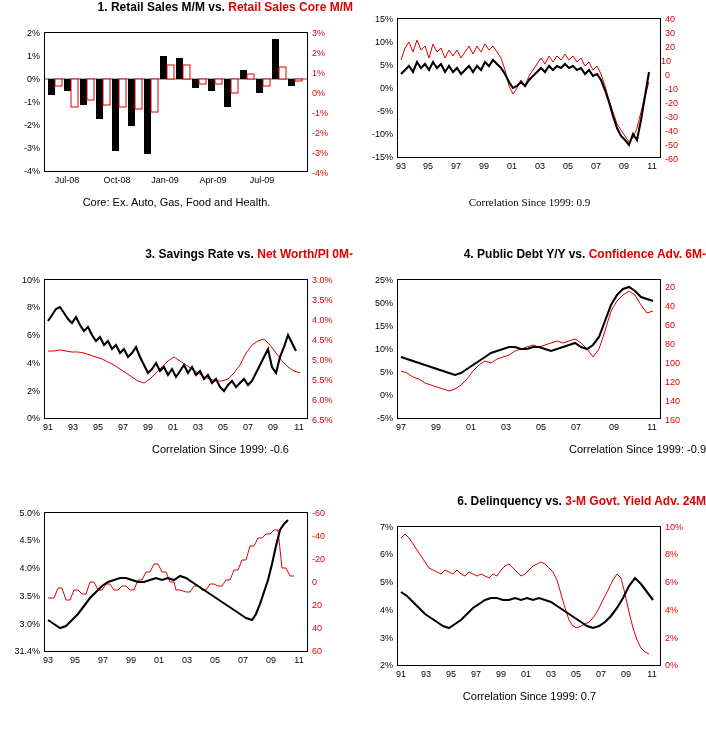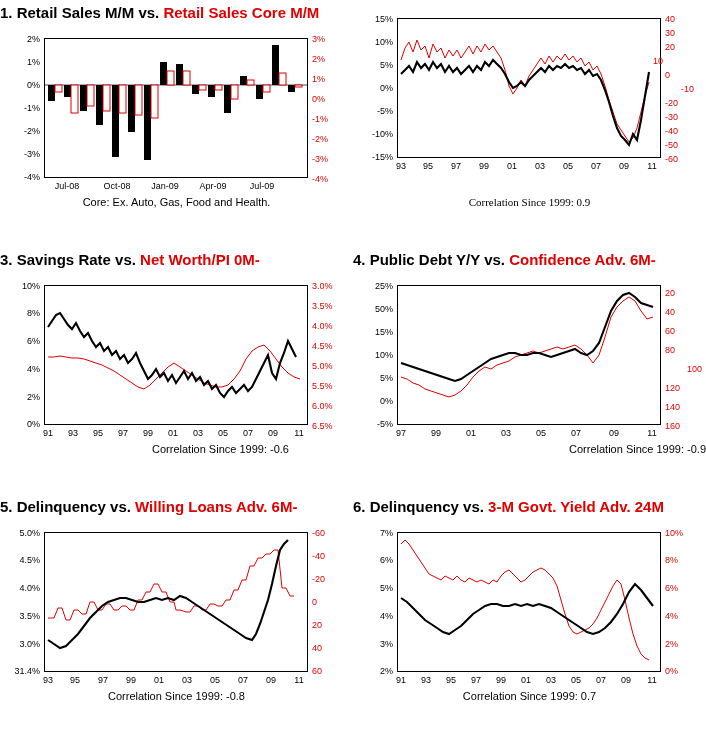--- a/index.html
+++ b/index.html
@@ -11,24 +11,23 @@
     overflow:hidden;
   }
   .grid{
     display:grid;
     grid-template-columns:353px 353px;
     grid-template-rows:247px 247px 248px;
     width:706px;height:742px;
   }
   .panel{position:relative;box-sizing:border-box;}
   .title{
-    text-align:left;
-    font-size:15px;
+    text-align:right;
+    font-size:12px;
     font-weight:bold;
-    padding-top:6px;
     line-height:14px;
     white-space:nowrap;
   }
   .title .red{color:#e00000;}
   .plotwrap{position:relative;margin:0 auto;}
   .plot{position:absolute;box-sizing:border-box;border:1px solid #000;background:#fff;}
   .axis-l,.axis-r{position:absolute;font-size:9px;line-height:9px;}
   .axis-l{text-align:right;}
   .axis-r{text-align:left;color:#e00000;}
   .xlab{position:absolute;font-size:9px;line-height:9px;text-align:center;}
@@ -149,23 +148,23 @@
       <div class="axis-l" style="left:6px;top:38px;width:34px;">10%</div>
       <div class="axis-l" style="left:6px;top:61px;width:34px;">5%</div>
       <div class="axis-l" style="left:6px;top:84px;width:34px;">0%</div>
       <div class="axis-l" style="left:6px;top:107px;width:34px;">-5%</div>
       <div class="axis-l" style="left:6px;top:130px;width:34px;">-10%</div>
       <div class="axis-l" style="left:6px;top:153px;width:34px;">-15%</div>
 
       <div class="axis-r" style="left:312px;top:15px;">40</div>
       <div class="axis-r" style="left:312px;top:29px;">30</div>
       <div class="axis-r" style="left:312px;top:43px;">20</div>
-      <div class="axis-r" style="left:300px;top:57px;">10</div>
+      <div class="axis-r" style="left:308px;top:57px;">10</div>
       <div class="axis-r" style="left:312px;top:71px;">0</div>
-      <div class="axis-r" style="left:328px;top:85px;text-align:right;">-10</div>
+      <div class="axis-r" style="left:312px;top:85px;text-align:right;">-10</div>
       <div class="axis-r" style="left:312px;top:99px;">-20</div>
       <div class="axis-r" style="left:312px;top:113px;">-30</div>
       <div class="axis-r" style="left:312px;top:127px;">-40</div>
       <div class="axis-r" style="left:312px;top:141px;">-50</div>
       <div class="axis-r" style="left:312px;top:155px;">-60</div>
 
       <svg width="353" height="175">
         <polyline class="red" points="48,60 52,48 56,42 60,52 64,40 68,50 72,46 76,58 80,44 84,52 88,48 92,58 96,50 100,56 104,50 108,58 112,52 116,46 120,54 124,46 128,52 132,44 136,50 140,46 144,52 148,58 152,70 156,86 160,94 164,88 168,80 172,86 176,76 180,70 184,64 188,58 192,64 196,56 200,62 204,56 208,60 212,54 216,60 220,56 224,62 228,58 232,66 236,62 240,70 244,66 248,74 252,86 256,100 260,112 264,124 268,130 272,136 276,142 280,138 284,128 288,112 292,96 296,82"></polyline>
         <polyline class="blk" points="48,74 52,70 56,66 60,72 64,62 68,68 72,64 76,70 80,62 84,68 88,64 92,72 96,66 100,72 104,68 108,74 112,70 116,66 120,72 124,66 128,70 132,62 136,66 140,60 144,64 148,68 152,74 156,82 160,88 164,86 168,82 172,86 176,80 180,76 184,72 188,68 192,72 196,66 200,70 204,66 208,68 212,64 216,68 220,66 224,70 228,68 232,74 236,70 240,76 244,74 248,80 252,90 256,102 260,116 264,128 268,136 272,140 276,145 280,134 284,140 288,120 292,96 296,72"></polyline>
       </svg>
@@ -245,21 +244,21 @@
       <div class="axis-l" style="left:6px;top:61px;width:34px;">15%</div>
       <div class="axis-l" style="left:6px;top:84px;width:34px;">10%</div>
       <div class="axis-l" style="left:6px;top:107px;width:34px;">5%</div>
       <div class="axis-l" style="left:6px;top:130px;width:34px;">0%</div>
       <div class="axis-l" style="left:6px;top:153px;width:34px;">-5%</div>
 
       <div class="axis-r" style="left:312px;top:22px;">20</div>
       <div class="axis-r" style="left:312px;top:41px;">40</div>
       <div class="axis-r" style="left:312px;top:60px;">60</div>
       <div class="axis-r" style="left:312px;top:79px;">80</div>
-      <div class="axis-r" style="left:312px;top:98px;margin-left:22px;">100</div>
+      <div class="axis-r" style="left:312px;top:98px;">100</div>
       <div class="axis-r" style="left:312px;top:117px;">120</div>
       <div class="axis-r" style="left:312px;top:136px;">140</div>
       <div class="axis-r" style="left:312px;top:155px;">160</div>
 
       <svg width="353" height="175">
         <polyline class="red" points="48,110 54,112 60,116 66,118 72,122 78,124 84,126 90,128 96,130 102,128 108,124 114,118 120,110 126,104 132,100 138,102 144,98 150,96 156,94 162,90 168,88 174,86 180,84 186,86 192,84 198,82 204,80 210,82 216,80 222,78 228,82 234,88 240,96 246,88 252,70 258,50 264,40 270,34 276,30 282,34 288,44 294,52 300,50"></polyline>
         <polyline class="blk" points="48,96 54,98 60,100 66,102 72,104 78,106 84,108 90,110 96,112 102,114 108,112 114,108 120,104 126,100 132,96 138,92 144,90 150,88 156,86 162,86 168,88 174,88 180,86 186,86 192,88 198,90 204,88 210,86 216,84 222,82 228,86 234,88 240,84 246,76 252,60 258,44 264,34 270,28 276,26 282,30 288,36 294,38 300,40"></polyline>
       </svg>
 
       <div class="xlab" style="left:30px;top:162px;width:36px;">97</div>
@@ -269,24 +268,20 @@
       <div class="xlab" style="left:170px;top:162px;width:36px;">05</div>
       <div class="xlab" style="left:205px;top:162px;width:36px;">07</div>
       <div class="xlab" style="left:243px;top:162px;width:36px;">09</div>
       <div class="xlab" style="left:281px;top:162px;width:36px;">11</div>
     </div>
 
     <div class="caption" style="top:196px;text-align:right;">Correlation Since 1999: -0.9</div>
   </div>
 
   <div class="panel">
-    <div class="title">
-      <span>5.</span>
-      <span>Delinquency</span><span> vs. </span><span class="red">Willing Loans Adv. 6M-</span>
-    </div>
 
     <div class="plotwrap" style="width:353px;height:175px;">
       <div class="plot" style="left:44px;top:18px;width:264px;height:140px;"></div>
 
       <div class="axis-l" style="left:6px;top:15px;width:34px;">5.0%</div>
       <div class="axis-l" style="left:6px;top:42px;width:34px;">4.5%</div>
       <div class="axis-l" style="left:6px;top:70px;width:34px;">4.0%</div>
       <div class="axis-l" style="left:6px;top:98px;width:34px;">3.5%</div>
       <div class="axis-l" style="left:6px;top:126px;width:34px;">3.0%</div>
       <div class="axis-l" style="left:6px;top:153px;width:34px;">31.4%</div>
@@ -309,21 +304,20 @@
       <div class="xlab" style="left:85px;top:162px;width:36px;">97</div>
       <div class="xlab" style="left:113px;top:162px;width:36px;">99</div>
       <div class="xlab" style="left:141px;top:162px;width:36px;">01</div>
       <div class="xlab" style="left:169px;top:162px;width:36px;">03</div>
       <div class="xlab" style="left:197px;top:162px;width:36px;">05</div>
       <div class="xlab" style="left:225px;top:162px;width:36px;">07</div>
       <div class="xlab" style="left:253px;top:162px;width:36px;">09</div>
       <div class="xlab" style="left:281px;top:162px;width:36px;">11</div>
     </div>
 
-    <div class="caption" style="top:196px;">Correlation Since 1999: -0.8</div>
   </div>
 
   <div class="panel">
     <div class="title">
       <span>6.</span>
       <span>Delinquency</span><span> vs. </span><span class="red">3-M Govt. Yield Adv. 24M</span>
     </div>
 
     <div class="plotwrap" style="width:353px;height:175px;">
       <div class="plot" style="left:44px;top:18px;width:264px;height:140px;"></div>

